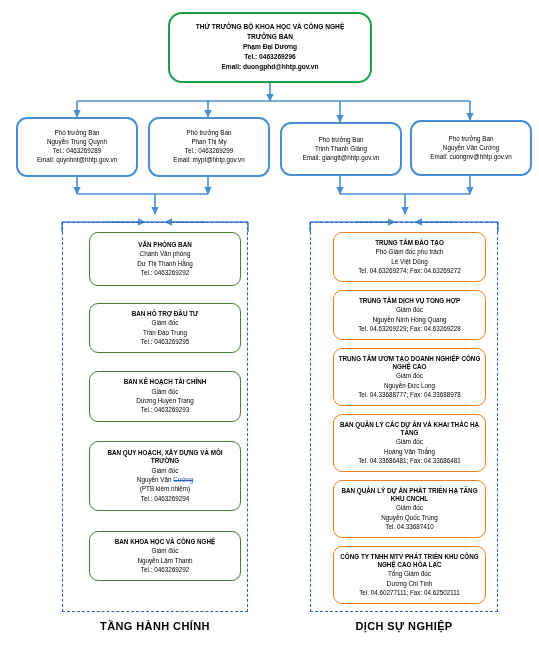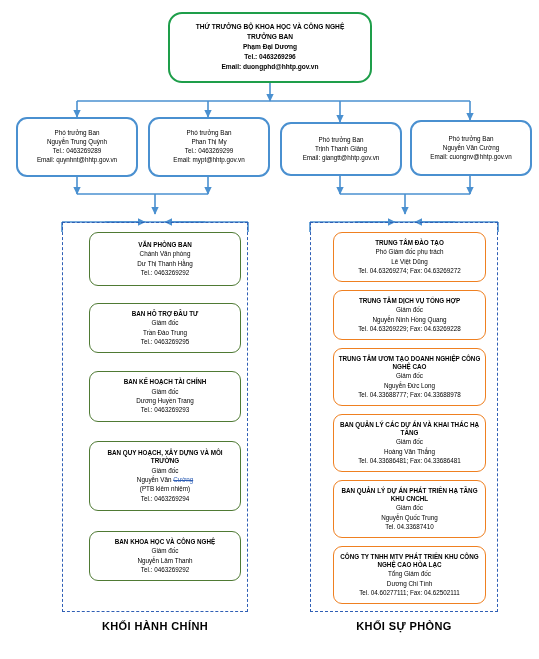--- a/index.html
+++ b/index.html
@@ -262,16 +262,16 @@
     <span class="line">Tel. 04.33687410</span>
   </div>
 
   <div class="node unit-orange" style="left:333px; top:546px; width:153px; height:58px;">
     <span class="line title">CÔNG TY TNHH MTV PHÁT TRIỂN KHU CÔNG NGHỆ CAO HÒA LẠC</span>
     <span class="line">Tổng Giám đốc</span>
     <span class="line">Dương Chi Tình</span>
     <span class="line">Tel. 04.60277111; Fax: 04.62502111</span>
   </div>
 
-  <div class="group-caption" style="left:62px; top:620px; width:186px;">KHỐI HÀNH CHÍNH</div>
-  <div class="group-caption" style="left:310px; top:620px; width:188px;">KHỐI SỰ PHÒNG</div>
+  <div class="group-caption" style="left:62px; top:620px; width:186px;">TẦNG HÀNH CHÍNH</div>
+  <div class="group-caption" style="left:310px; top:620px; width:188px;">DỊCH SỰ NGHIỆP</div>
 
 </div>
 
 </body></html>

